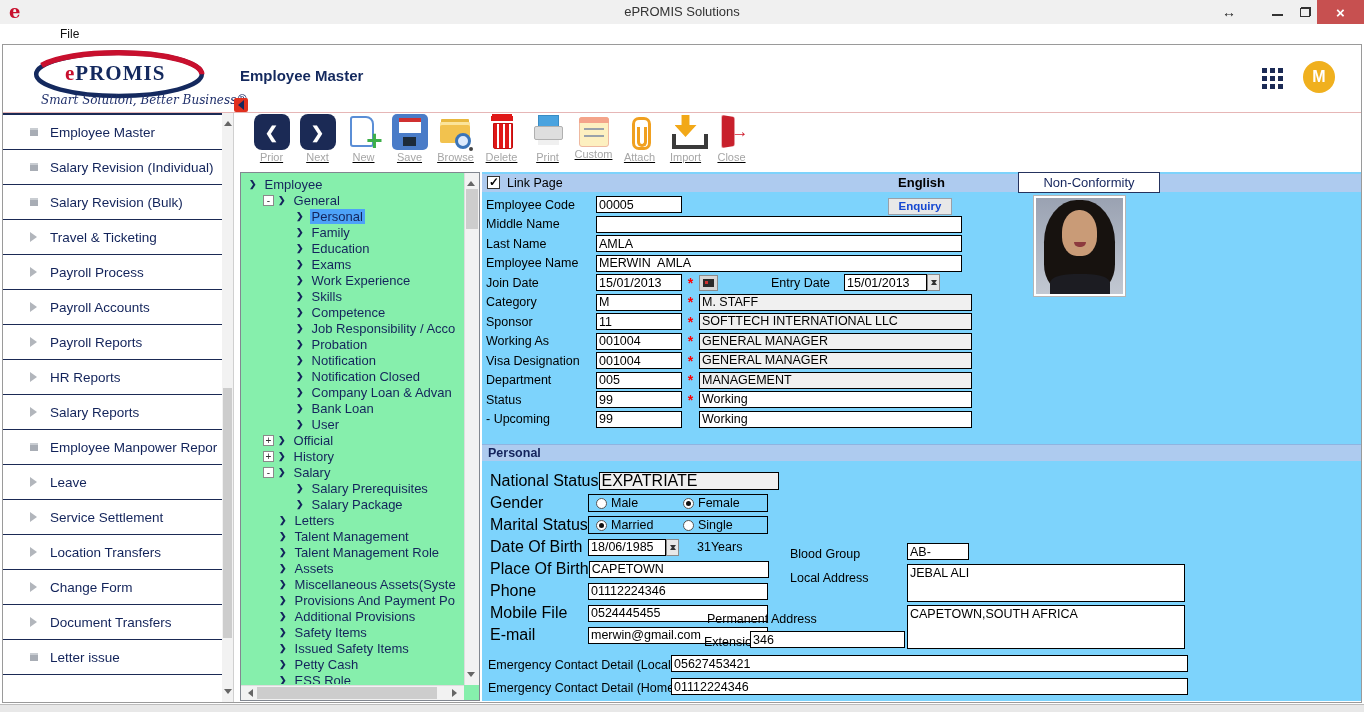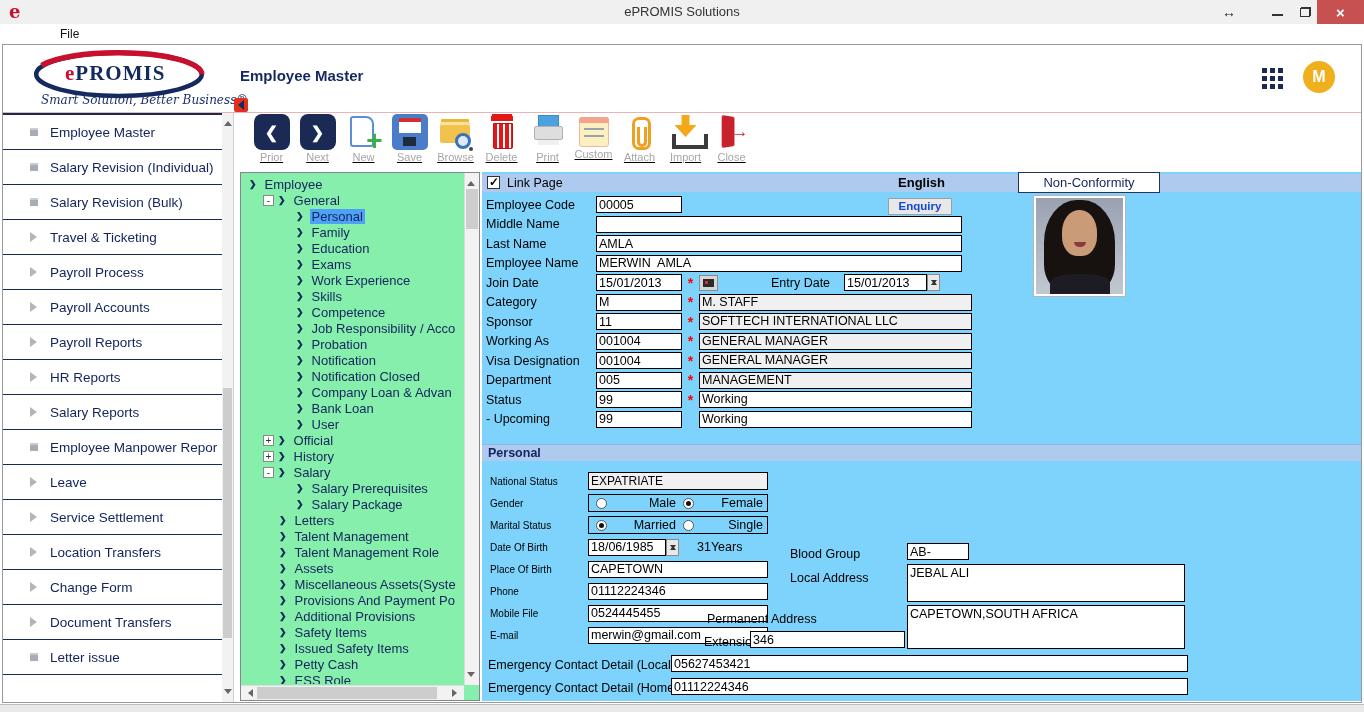--- a/index.html
+++ b/index.html
@@ -130,25 +130,25 @@
   .spin { width:13px; height:17px; border:1px solid #8a8a8a; background:#e8e8e8; position:relative; }
   .spin::before { content:""; position:absolute; left:3px; top:3px; width:0; height:0; border:3px solid transparent; border-bottom:4px solid #333; }
   .spin::after { content:""; position:absolute; left:3px; bottom:3px; width:0; height:0; border:3px solid transparent; border-top:4px solid #333; }
   .entry-label { position:absolute; left:285px; font-size:12.5px; }
   .entry-wrap { position:absolute; left:358px; display:flex; }
   .entry-wrap input { width:83px; }
   .section-bar { position:absolute; left:0; top:272px; right:0; height:17px; background:#aecbef; border-top:1px solid #8fb4e0; }
   .section-bar .t { margin-left:6px; font-weight:bold; font-size:12.5px; color:#14245c; line-height:17px; }
   .pers-left { position:absolute; left:8px; top:300px; width:350px; }
   .p-row { height:18px; margin-bottom:4px; display:flex; align-items:center; position:relative; }
-  .p-label { flex:0 0 98px; font-size:10px; white-space:nowrap; }
-  .p-box { width:180px; height:18px; border:1px solid #000; background:#fff; font-size:12px; padding:0 2px; line-height:16px; }
+  .p-label { flex:0 0 98px; font-size:16px; white-space:nowrap; }
+  .p-box { width:180px; height:18px; border:1px solid #000; background:#fff; font-size:16px; padding:0 2px; line-height:16px; }
   .p-box.gray { background:#f0f0f0; }
   .radio-group { width:180px; height:18px; border:1px solid #000; display:flex; align-items:center; }
-  .opt { display:flex; align-items:center; margin-left:7px; width:80px; cursor:pointer;justify-content:space-between; }
+  .opt { display:flex; align-items:center; margin-left:7px; width:80px; cursor:pointer; }
   .radio { width:11px; height:11px; border:1px solid #555; border-radius:50%; background:#fff; margin-right:4px; position:relative; flex:0 0 auto; }
   .radio.sel::after { content:""; position:absolute; left:2px; top:2px; width:5px; height:5px; border-radius:50%; background:#111; }
   .opt-label { font-size:12.5px; }
   .age { margin-left:18px; font-size:12.5px; }
   .abs { position:absolute; font-size:12.5px; }
   .ta { border:1px solid #000; font:12.5px "Liberation Sans",sans-serif; padding:1px 2px; resize:none; background:#fff; overflow:hidden; }
   .em-label { position:absolute; left:6px; font-size:12.5px; white-space:nowrap; }
   .em-input { position:absolute; left:189px; width:517px; }
 </style>
 </head>

